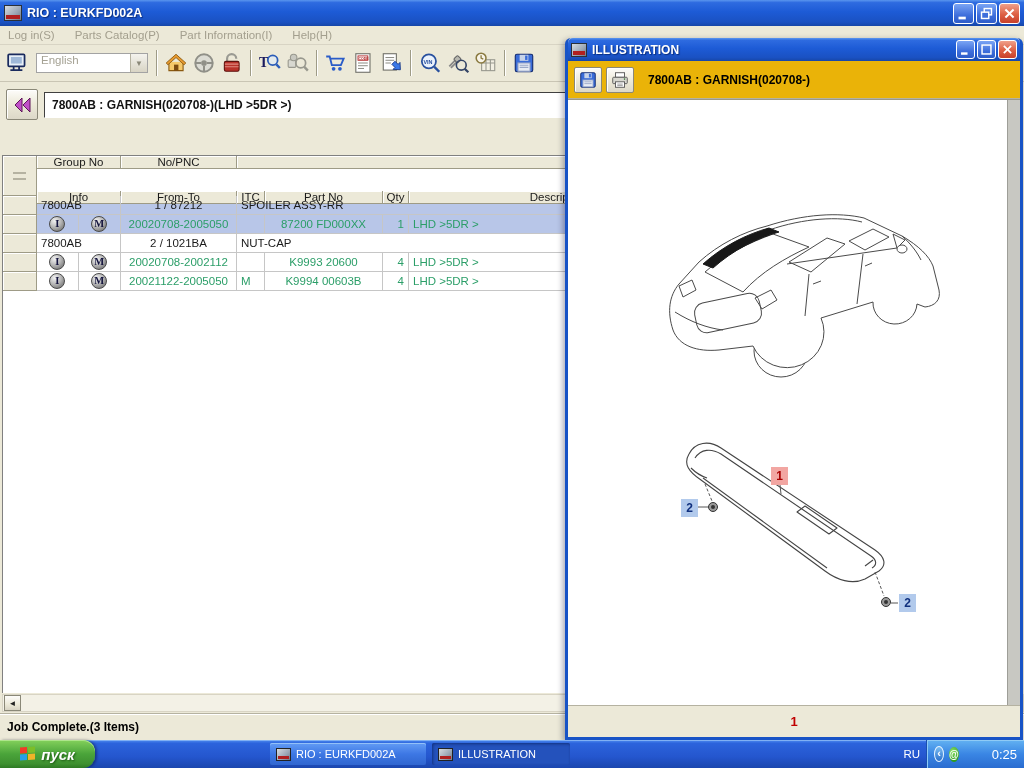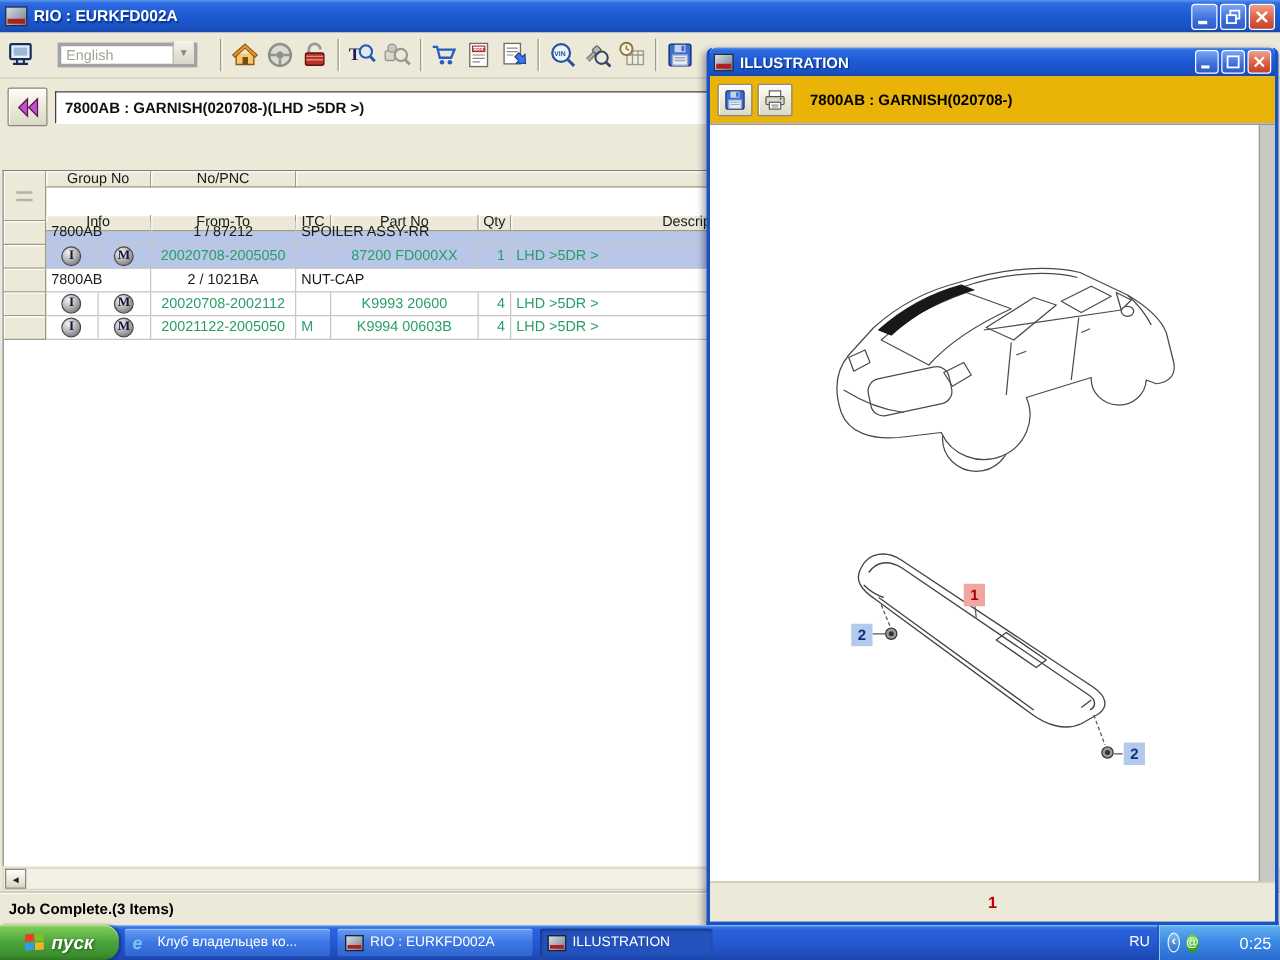--- a/index.html
+++ b/index.html
@@ -13,21 +13,21 @@
   .appico { width:18px; height:16px; background:linear-gradient(135deg,#D8DCE0,#9AA6B4 60%,#6E7A88); border:1px solid #2A3038; position:relative; flex:0 0 auto; }
   .appico::after { content:""; position:absolute; left:1px; right:1px; bottom:1px; height:4px; background:#B02020; }
   .winbtns { display:flex; gap:2px; }
   .wbtn { width:21px; height:21px; border-radius:3px; border:1px solid #fff; background:linear-gradient(180deg,#7AA4F4,#3E6EDB 60%,#2E5CC8); position:relative; }
   .wbtn.close { background:linear-gradient(180deg,#F0A08A,#DD6044 55%,#C8402A); }
   .wbtn svg { position:absolute; inset:0; }
   .mmenu { height:19px; background:#ECE9D8; border-bottom:1px solid #D8D4C4; display:flex; align-items:center; gap:20px; padding:0 8px; color:#A39F8E; flex:0 0 auto; }
   .mtool { height:37px; background:#ECE9D8; border-bottom:1px solid #C9C5B4; display:flex; align-items:center; padding:0 4px; flex:0 0 auto; }
   .tibtn { width:28px; height:28px; display:flex; align-items:center; justify-content:center; flex:0 0 auto; }
   .tsep { width:2px; height:26px; border-left:1px solid #9E9B86; border-right:1px solid #fff; margin:0 4px; flex:0 0 auto; }
-  .combo { width:112px; height:20px; background:#fff; border:3px solid #a3a3a3; display:flex; align-items:flex-end; margin:0 14px; }
+  .combo { width:112px; height:20px; background:#fff; border:1px solid #a3a3a3; display:flex; align-items:flex-start; margin:0 4px; }
   .combo .cval { flex:1; padding-left:4px; color:#A5A294; }
   .combo .cbtn { width:17px; height:18px; background:linear-gradient(180deg,#F4F3EE,#D8D4C4); border-left:1px solid #B5B2A1; color:#8A8878; font-size:8px; display:flex; align-items:center; justify-content:center; }
   .combo .cbtn::after { content:"▼"; }
 
   .mbody { flex:1; position:relative; background:#ECE9D8;padding-left:28px; }
   .backbtn { position:absolute; left:6px; top:7px; width:32px; height:31px; background:linear-gradient(180deg,#FDFCFA,#ECE9D8 50%,#DCD8C8); border:1px solid #8A8878; border-radius:2px; box-shadow:inset 1px 1px #fff; display:flex; align-items:center; justify-content:center; }
   .navbox { position:absolute; left:44px; top:10px; width:964px; height:26px; background:#fff; border-top:1.5px solid #404040; border-left:1.5px solid #404040; border-right:1px solid #fff; border-bottom:1px solid #fff; display:flex; align-items:center; padding-left:7px; font-weight:bold; font-size:12px; color:#111; }
   .legend { position:absolute; left:0; top:48px; width:1015px; height:22px; display:block; }
   .litem { position:absolute; top:2px; display:flex; align-items:center; }
   .lswatch { width:50px; height:15px; border:1px solid #6a6a6a; margin-right:8px; flex:0 0 auto; }
@@ -112,20 +112,26 @@
             </svg>
           </span>
         <span class="wbtn close">
             <svg viewBox="0 0 21 21">
               <path d="M6 6 L15 15 M15 6 L6 15" stroke="#fff" stroke-width="2.2"></path>
             </svg>
           </span>
       </span>
     </div>
 
+    <div class="mmenu">
+      <span>Log in(S)</span>
+      <span>Parts Catalog(P)</span>
+      <span>Part Information(I)</span>
+      <span>Help(H)</span>
+    </div>
 
     <div class="mtool">
       <span class="tibtn">
           <svg viewBox="0 0 22 22" width="24" height="24">
             <rect x="2" y="3" width="15" height="11" rx="1" fill="#E8F0F8" stroke="#1A2B5E" stroke-width="1.6"></rect>
             <rect x="4.5" y="5.5" width="10" height="6" fill="#9FB8D8"></rect>
             <path d="M7 14 L7 17 M12 14 L12 17 M4 17.5 H15" stroke="#1A2B5E" stroke-width="1.6"></path>
           </svg>
         </span>
       <span class="combo">
@@ -451,24 +457,20 @@
   <div class="taskbar">
     <div class="startbtn">
       <span class="flag">
         <i style="background:#F03C28"></i>
           <i style="background:#7CBE28"></i>
           <i style="background:#28A0E8"></i>
           <i style="background:#F0B428"></i>
       </span>
       <span>пуск</span>
     </div>
-    <div class="tkbtn" style="left:100px; width:164px">
-      <span class="ie-ico"></span>
-      <span>Клуб владельцев ко...</span>
-    </div>
     <div class="tkbtn" style="left:270px; width:156px">
       <span class="tkico"></span>
       <span>RIO : EURKFD002A</span>
     </div>
     <div class="tkbtn pressed" style="left:432px; width:138px">
       <span class="tkico"></span>
       <span>ILLUSTRATION</span>
     </div>
     <div class="ru">RU</div>
     <div class="tray">

